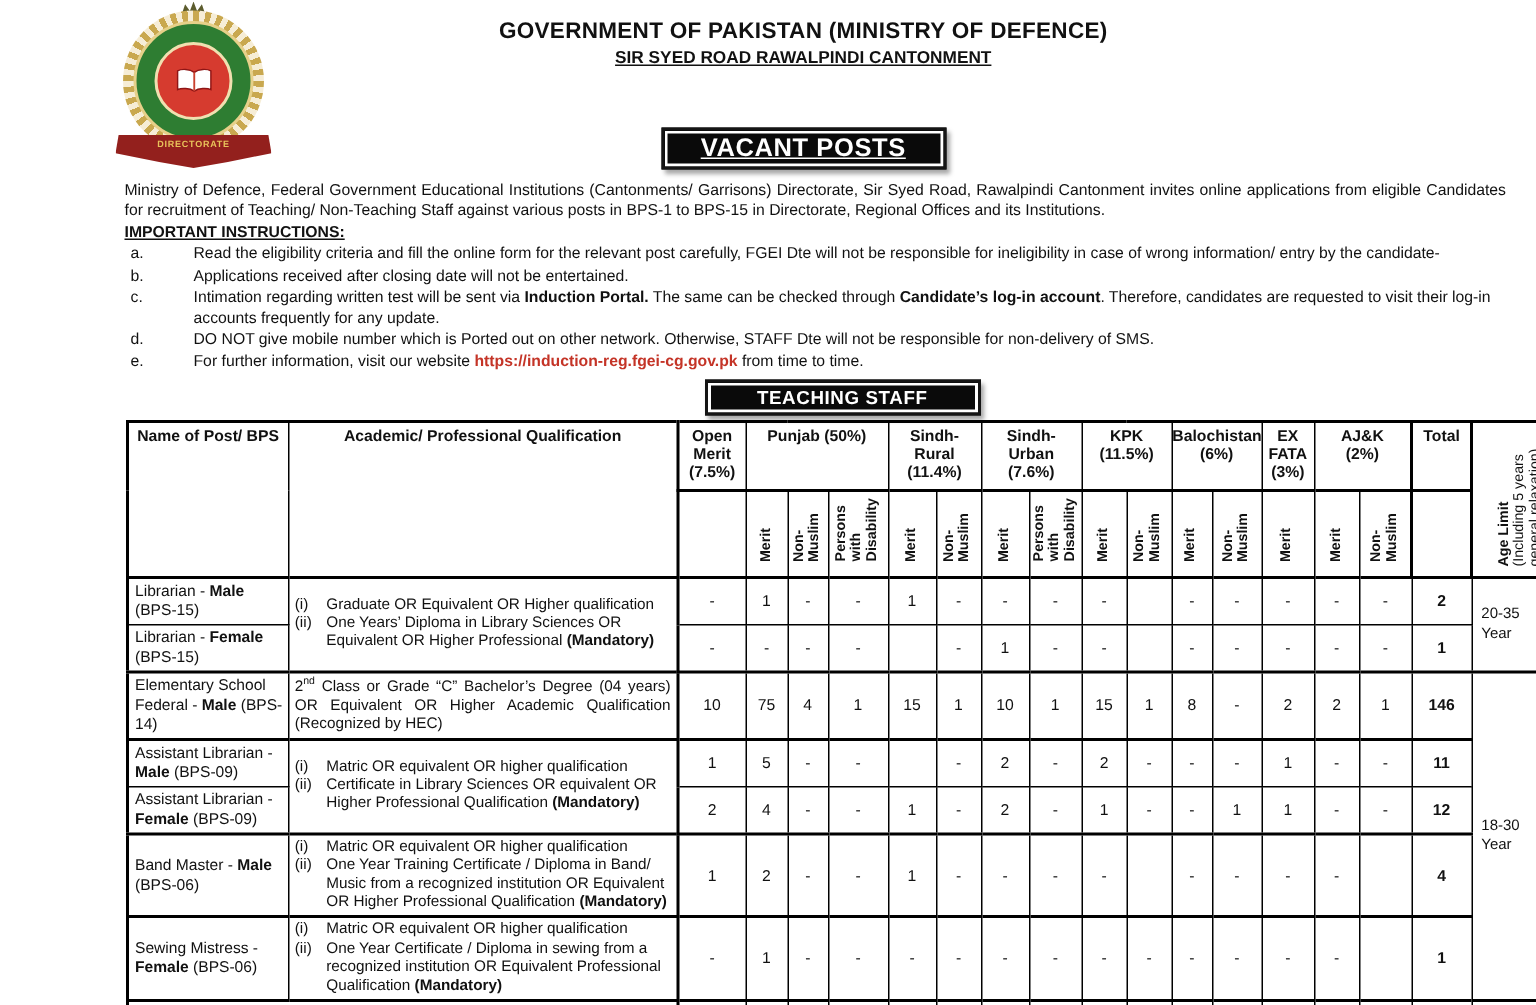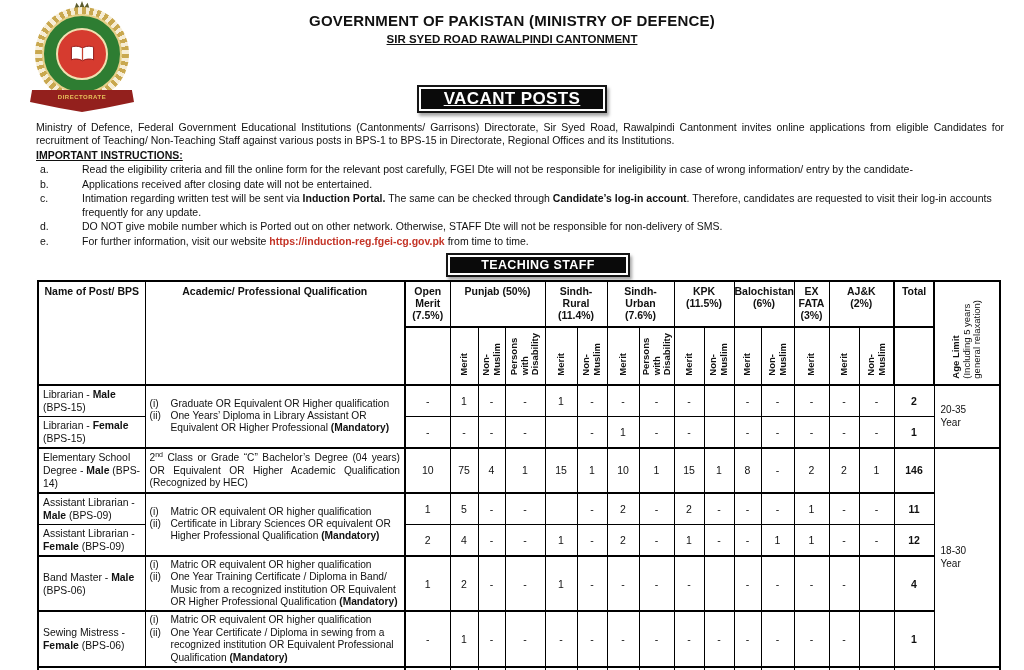--- a/index.html
+++ b/index.html
@@ -1,18 +1,18 @@
 <!DOCTYPE html>
 <html><head>
 <meta charset="utf-8">
 <style>
   * { margin:0; padding:0; box-sizing:border-box; }
   html,body { background:#e8e8e8; }
   .page { width:1024px; height:670px; background:#fff; position:relative; overflow:hidden;
-          font-family:"Liberation Sans","DejaVu Sans",sans-serif; color:#111; margin:0 auto; }
+          font-family:"Liberation Sans","DejaVu Sans",sans-serif; color:#111; margin:0 auto;padding-left:47px; }
 
   
   .header { position:relative; padding-top:12px; height:78px; text-align:center; }
   .t1 { font-size:15px; font-weight:bold; letter-spacing:.2px; }
   .t2 { font-size:13.8px; font-weight:bold; text-decoration:underline; margin-top:3px; letter-spacing:.1px; }
   .t3 { font-size:11.5px; font-weight:bold; text-decoration:underline; margin-top:4px; }
 
   .logo { position:absolute; left:26px; top:2px; width:112px; height:110px; }
   .logo-ring { position:absolute; left:9px; top:5px; width:94px; height:94px; border-radius:50%;
                background:repeating-conic-gradient(#c9a84f 0deg 5deg, #f6edd6 5deg 10deg); }
@@ -226,21 +226,21 @@
 
     <tr class="r0">
       <td class="name"><span>Librarian -</span> <b>Male</b> <span>(BPS-15)</span></td>
       <td class="qual" rowspan="2">
         <div class="qrow">
               <span class="qn">(i)</span>
               <span>Graduate OR Equivalent OR Higher qualification</span>
             </div>
         <div class="qrow">
               <span class="qn">(ii)</span>
-              <span><span>One Years’ Diploma in Library Assistant OR Equivalent OR Higher Professional</span> <b>(Mandatory)</b></span>
+              <span><span>One Years’ Diploma in Library Sciences OR Equivalent OR Higher Professional</span> <b>(Mandatory)</b></span>
             </div>
       </td>
       <td class="num num-start">-</td>
           <td class="num">1</td>
           <td class="num">-</td>
           <td class="num">-</td>
           <td class="num">1</td>
           <td class="num">-</td>
           <td class="num">-</td>
           <td class="num">-</td>
@@ -269,21 +269,21 @@
           <td class="num"></td>
           <td class="num">-</td>
           <td class="num">-</td>
           <td class="num">-</td>
           <td class="num">-</td>
           <td class="num">-</td>
           <td class="num tc">1</td>
         </tr>
 
     <tr class="r2 gs ge">
-      <td class="name"><span>Elementary School Degree -</span> <b>Male</b> <span>(BPS-14)</span></td>
+      <td class="name"><span>Elementary School Federal -</span> <b>Male</b> <span>(BPS-14)</span></td>
       <td class="qual jtext"><span>2</span><sup>nd</sup><span> Class or Grade “C” Bachelor’s Degree (04 years) OR Equivalent OR Higher Academic Qualification (Recognized by HEC)</span></td>
       <td class="num num-start">10</td>
           <td class="num">75</td>
           <td class="num">4</td>
           <td class="num">1</td>
           <td class="num">15</td>
           <td class="num">1</td>
           <td class="num">10</td>
           <td class="num">1</td>
           <td class="num">15</td>

